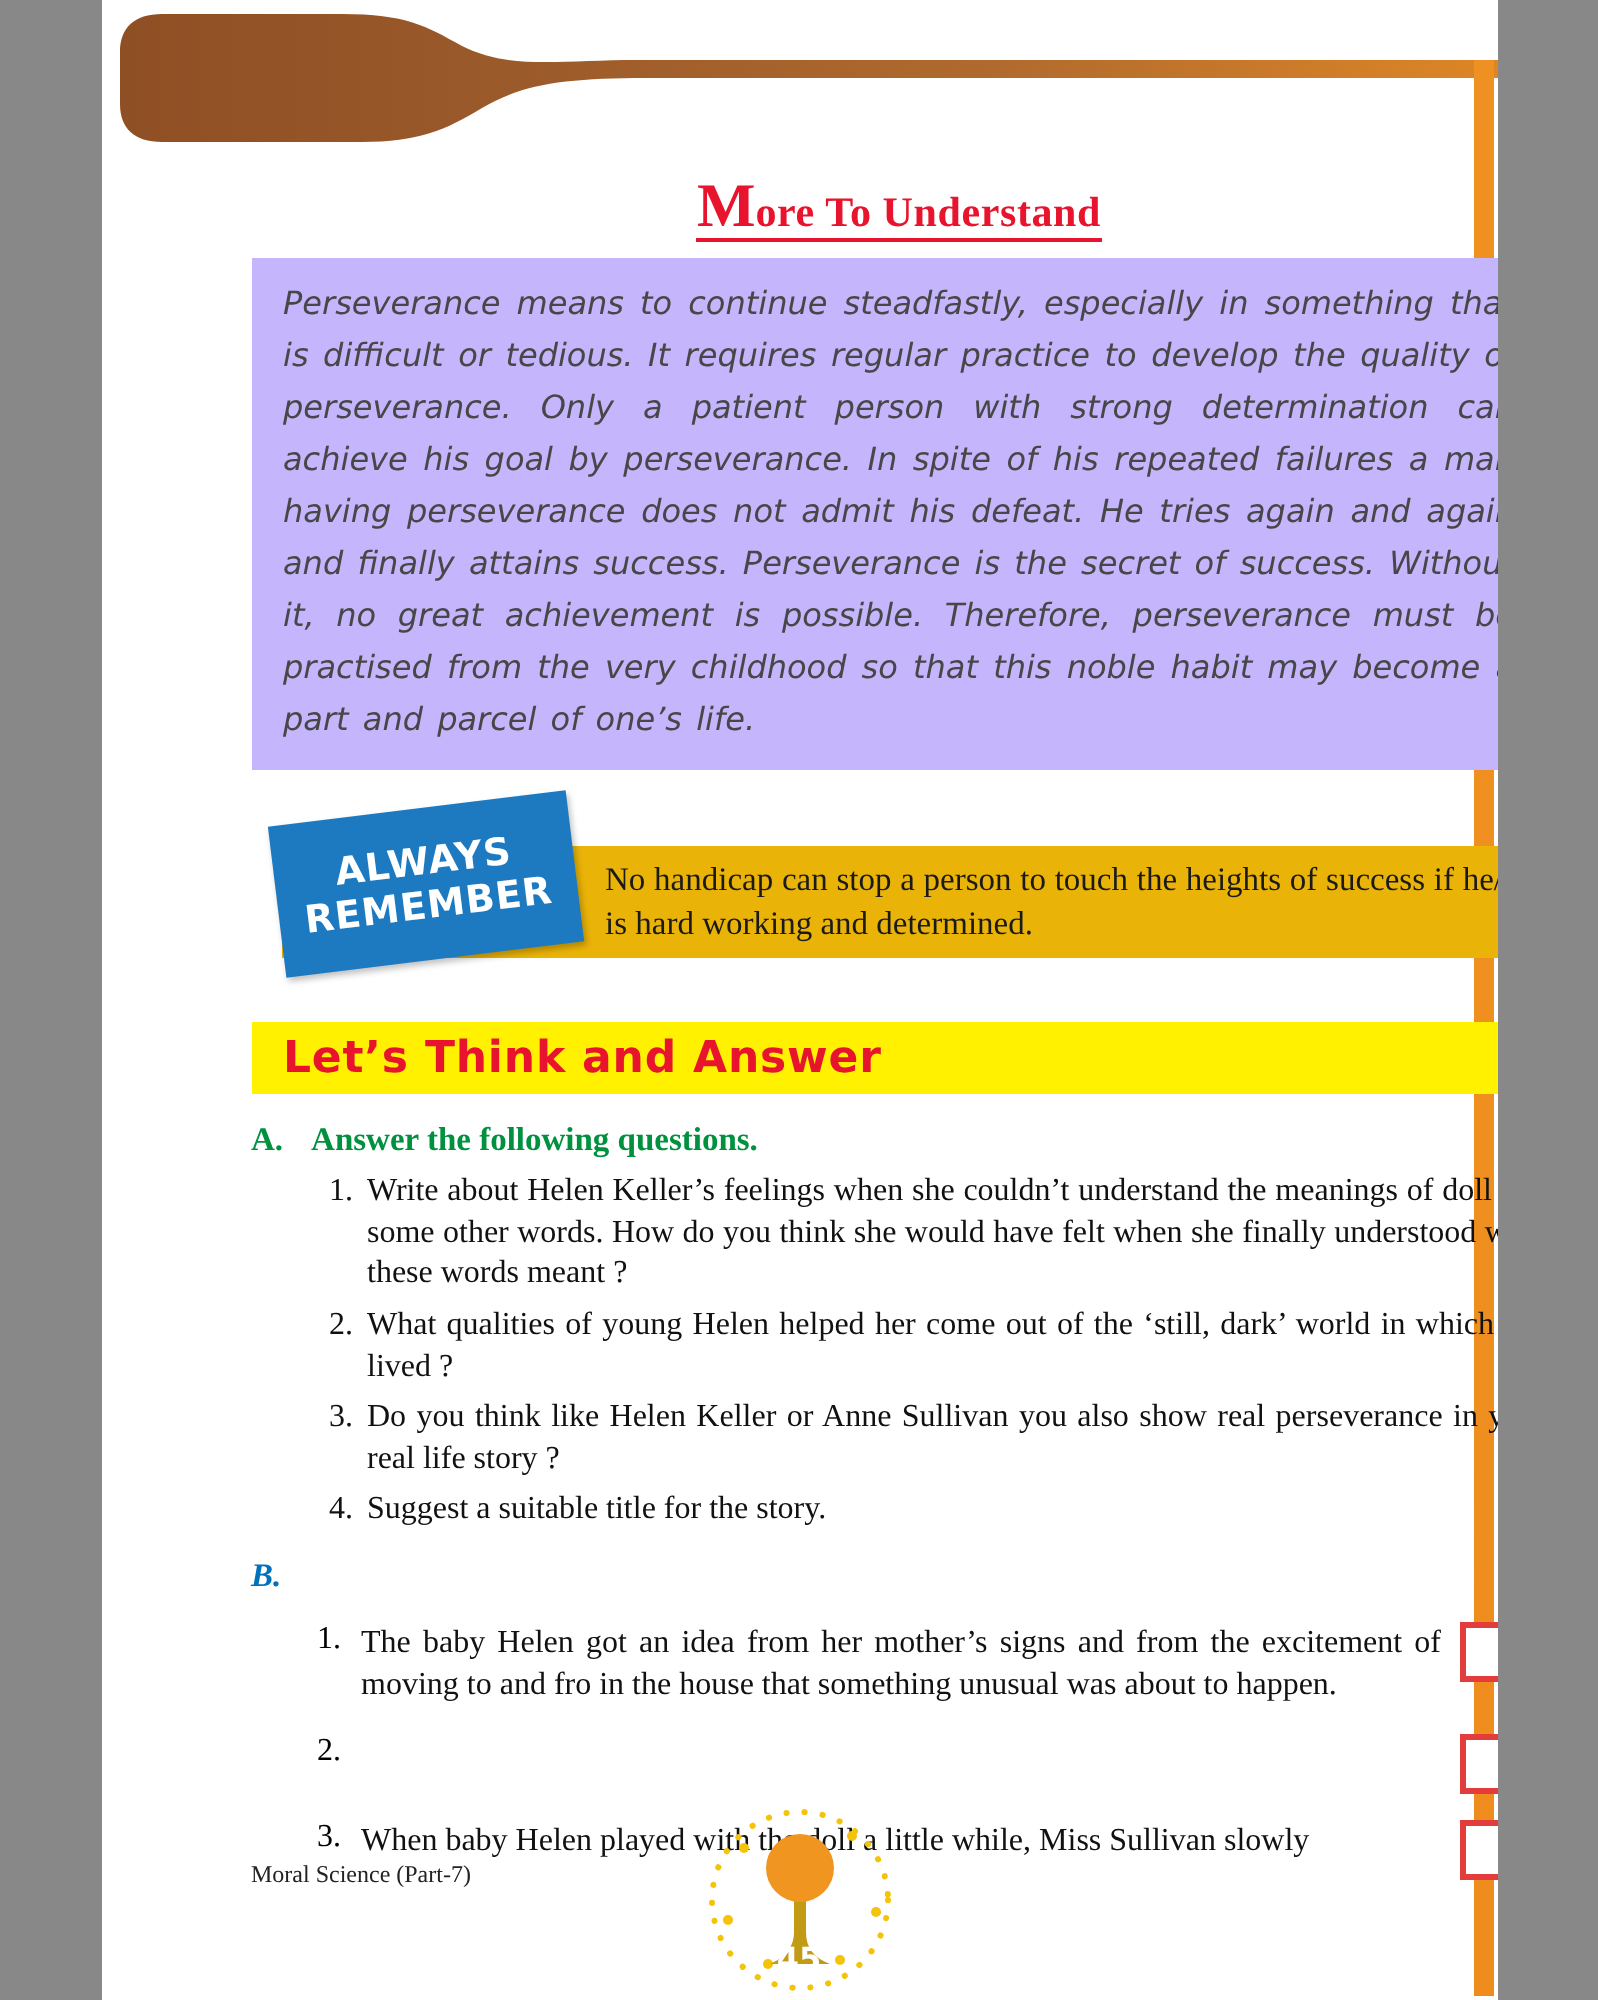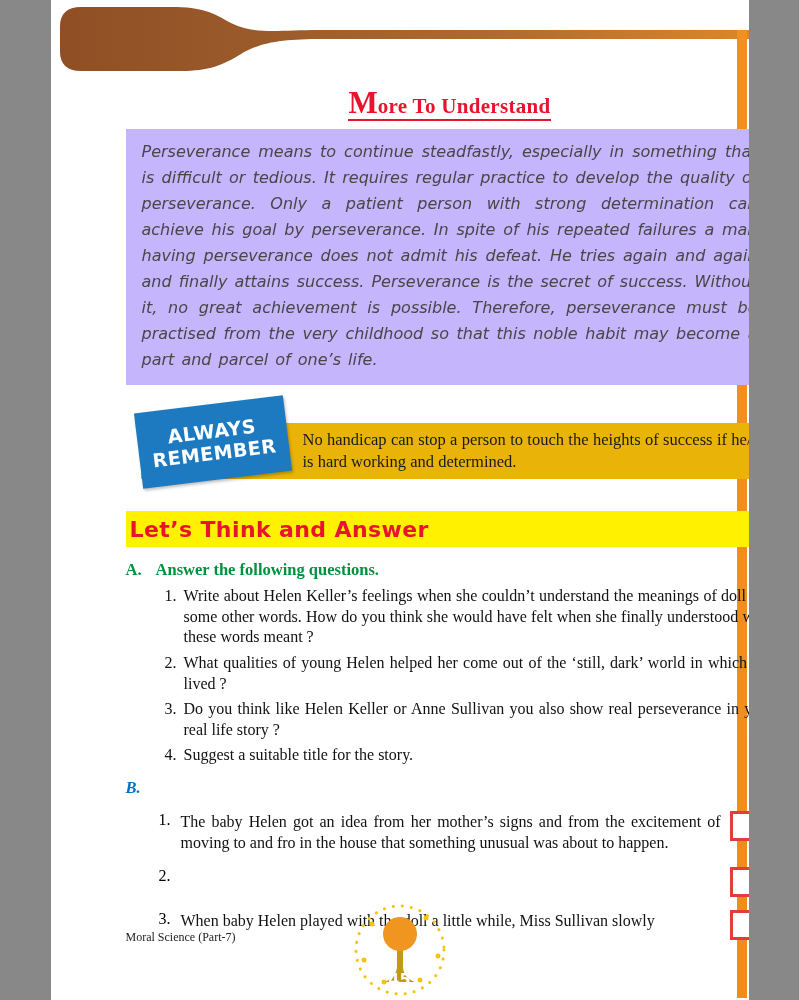--- a/index.html
+++ b/index.html
@@ -48,21 +48,21 @@
     position:absolute; left:12px; top:-3px; width:150px; height:76px;
     background:#1d7ac1; transform:rotate(-7deg);
     display:flex; flex-direction:column; align-items:center; justify-content:center;
     color:#fff; font-family:"DejaVu Sans", sans-serif; font-weight:bold;
     font-size:19px; letter-spacing:0.5px; box-shadow:1px 2px 3px rgba(0,0,0,0.25);
   }
 
   
   .yellow-bar {
     margin-top:16px; height:36px; background:#fff100;
-    display:flex; align-items:center; padding-left:4px;
+    display:flex; align-items:center; padding-left:16px;
   }
   .yellow-bar .txt {
     color:#e8142d; font-family:"DejaVu Sans", sans-serif; font-weight:bold;
     font-size:22px; letter-spacing:0.4px;
   }
 
   
   .sec-head { display:flex; gap:14px; font-weight:bold; font-size:16.5px; margin-top:13px; }
   .sec-a-head { color:#00913f; }
   ol.questions { margin-top:6px; padding-left:55px; }

